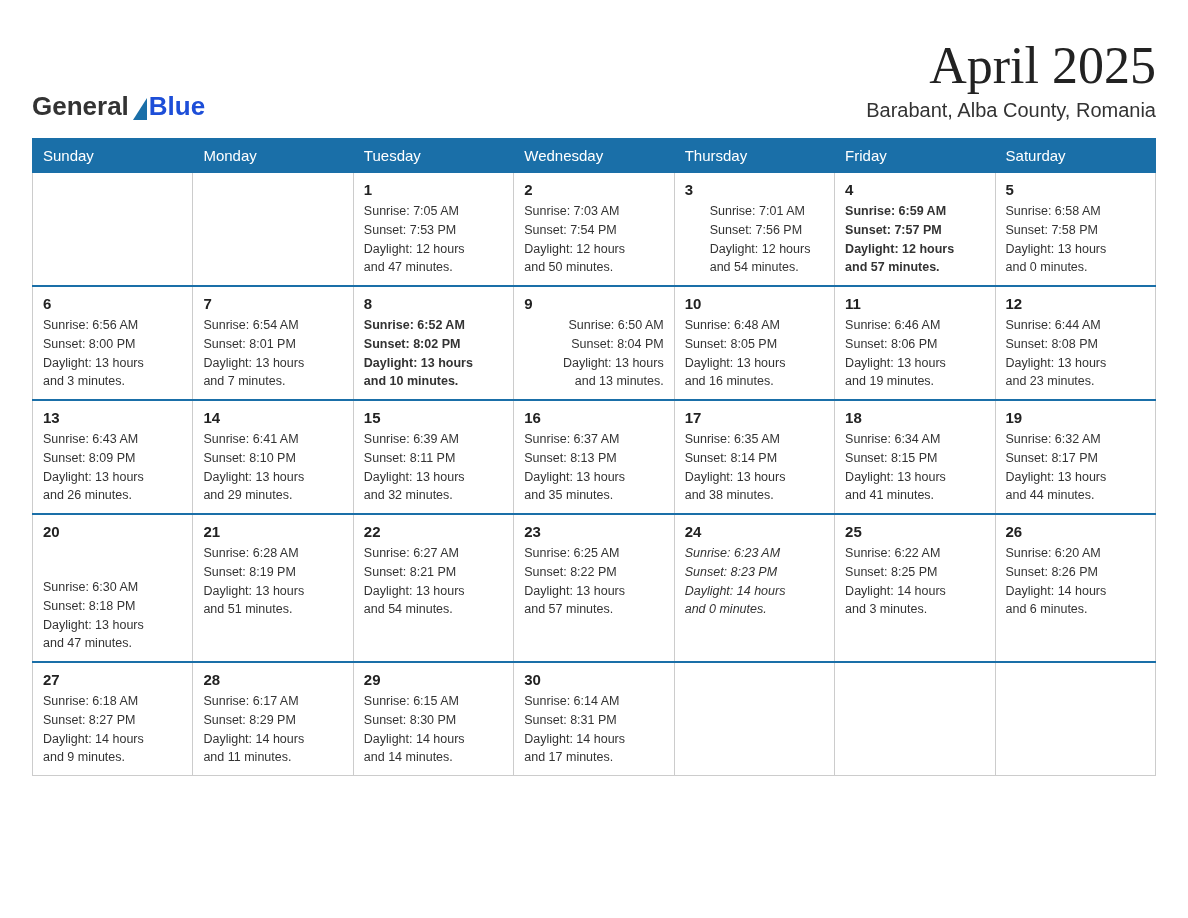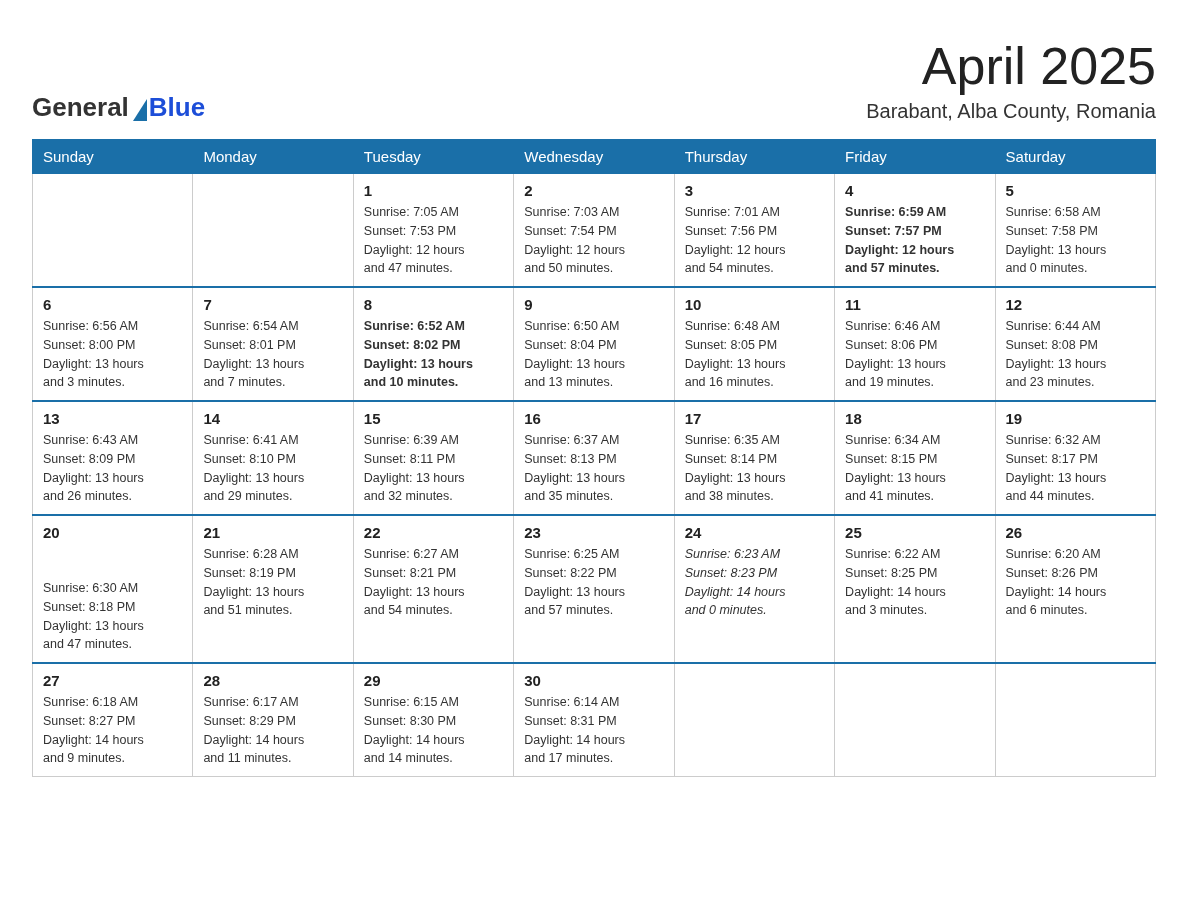--- a/index.html
+++ b/index.html
@@ -45,20 +45,21 @@
       color: #1d4ed8;
       margin-left: 2px;
     }
     .title-section {
       text-align: right;
     }
     .month-title {
       font-size: 52px;
       font-weight: normal;
       color: #222;
+      font-family: Liberation Serif, serif;
     }
     .location-title {
       font-size: 20px;
       color: #333;
       margin-top: 4px;
     }
     .calendar {
       width: 100%;
       border-collapse: collapse;
       border: 1px solid #14b8a6;
@@ -142,21 +143,21 @@
         </td>
         <td>
           <span class="day-number">2</span>
           <div class="day-info" style="white-space: pre-line;">Sunrise: 7:03 AM
 Sunset: 7:54 PM
 Daylight: 12 hours
 and 50 minutes.</div>
         </td>
         <td>
           <span class="day-number">3</span>
-          <div class="day-info" style="white-space: pre-line;">Sunrise: 7:01 AM
+          <div class="day-info" style="white-space: pre-line; margin-left: 25px;">Sunrise: 7:01 AM
 Sunset: 7:56 PM
 Daylight: 12 hours
 and 54 minutes.</div>
         </td>
         <td>
           <span class="day-number">4</span>
           <div class="day-info" style="white-space: pre-line; font-weight: bold;">Sunrise: 6:59 AM
 Sunset: 7:57 PM
 Daylight: 12 hours
 and 57 minutes.</div>
@@ -186,21 +187,21 @@
         </td>
         <td>
           <span class="day-number">8</span>
           <div class="day-info" style="white-space: pre-line; font-weight: bold;">Sunrise: 6:52 AM
 Sunset: 8:02 PM
 Daylight: 13 hours
 and 10 minutes.</div>
         </td>
         <td>
           <span class="day-number">9</span>
-          <div class="day-info" style="white-space: pre-line;">Sunrise: 6:50 AM
+          <div class="day-info" style="white-space: pre-line; text-align: right;">Sunrise: 6:50 AM
 Sunset: 8:04 PM
 Daylight: 13 hours
 and 13 minutes.</div>
         </td>
         <td>
           <span class="day-number">10</span>
           <div class="day-info" style="white-space: pre-line;">Sunrise: 6:48 AM
 Sunset: 8:05 PM
 Daylight: 13 hours
 and 16 minutes.</div>

